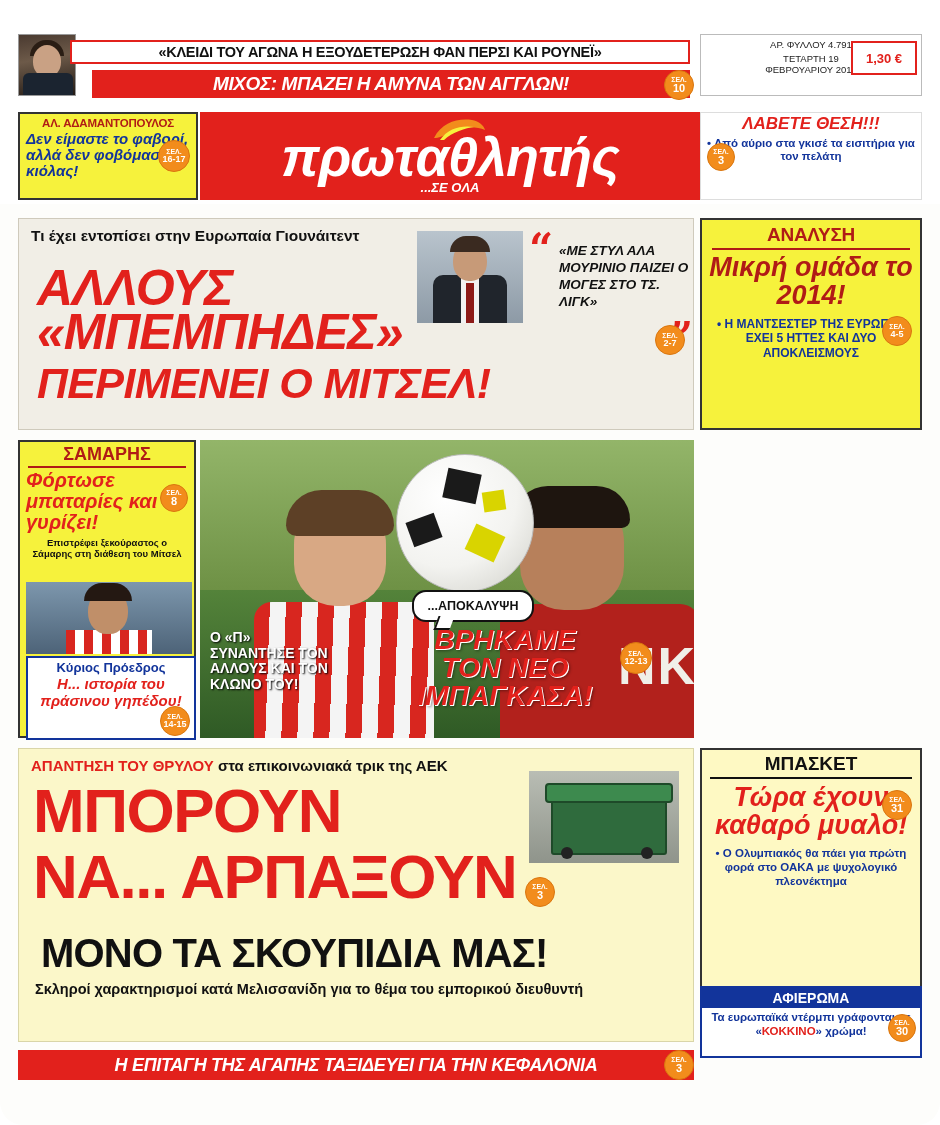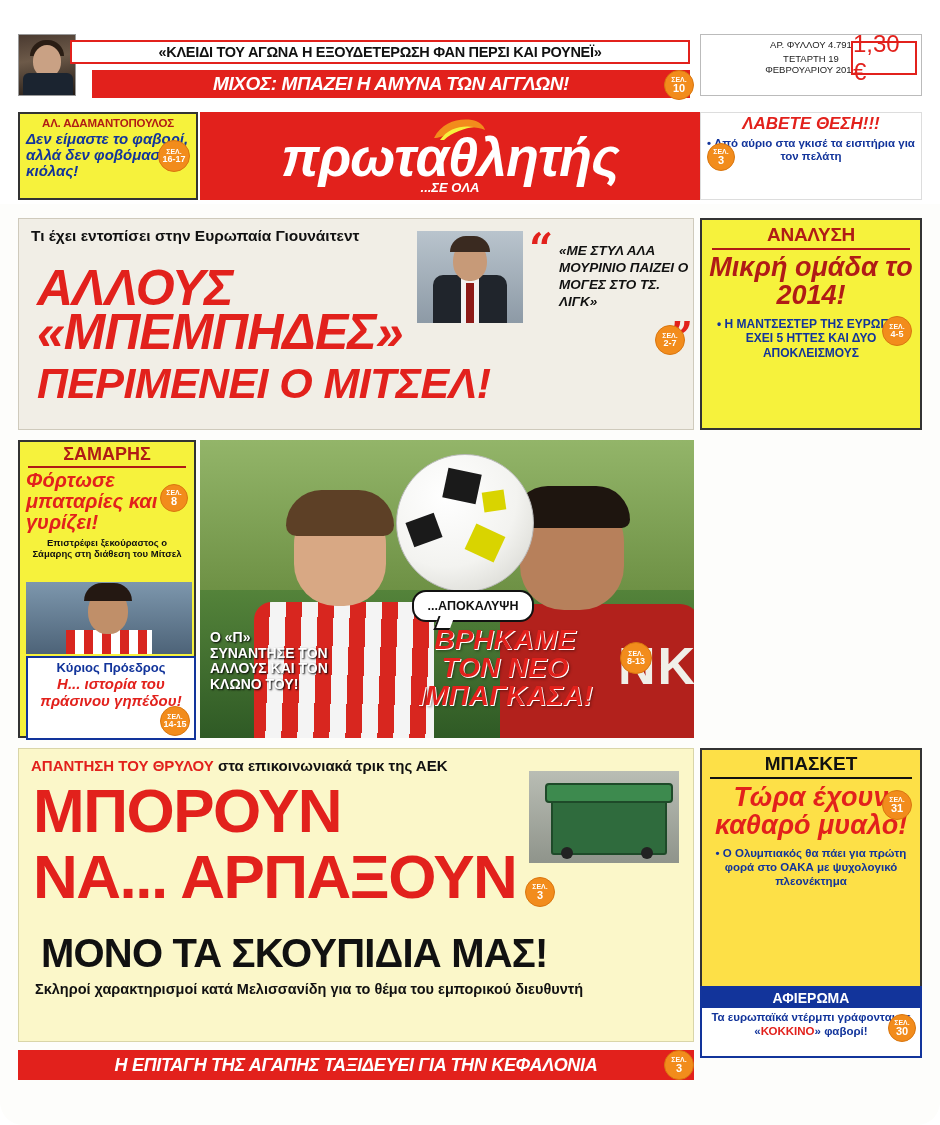--- a/index.html
+++ b/index.html
@@ -30,21 +30,21 @@
      display:flex;align-items:center;justify-content:center;}
   .top-l1 span{font-size:14.5px;font-weight:bold;color:#111;letter-spacing:-0.3px;}
   .top-l2{left:92px;top:70px;width:598px;height:28px;background:#e2211c;
      display:flex;align-items:center;justify-content:center;}
   .top-l2 span{font-size:19px;font-weight:bold;color:#ffffff;font-style:italic;letter-spacing:-0.4px;}
 
   .issuebox{left:700px;top:34px;width:222px;height:62px;border:1px solid #bbb;background:#fff;}
   .issue-line{font-size:9.5px;color:#222;text-align:center;}
   .pricebox{position:absolute;right:4px;top:6px;width:62px;height:30px;border:2px solid #e2211c;
      display:flex;align-items:center;justify-content:center;background:#fff;}
-  .pricebox span{color:#e2211c;font-weight:normal;font-size:24px;}
+  .pricebox span{color:#e2211c;font-weight:bold;font-size:13px;}
 
   
   .masthead{left:0;top:108px;width:940px;height:96px;background:#ffffff;}
   .mh-left{left:18px;top:112px;width:180px;height:88px;background:#f6f23c;border:2px solid #333;}
   .mh-left .name{font-size:11.5px;font-weight:bold;color:#b01b16;text-align:center;margin-top:3px;letter-spacing:-0.2px;}
   .mh-left .txt{font-size:15px;font-weight:bold;font-style:italic;color:#12349b;line-height:1.06;padding:2px 6px 0 6px;}
   .mh-center{left:200px;top:112px;width:500px;height:88px;background:#e2211c;}
   .logo-word{position:absolute;left:0;top:14px;width:500px;text-align:center;
      font-family:Liberation Sans, sans-serif;font-style:italic;font-weight:bold;font-size:54px;color:#ffffff;letter-spacing:-1px;}
   .logo-sub{position:absolute;left:0;top:68px;width:500px;text-align:center;font-size:13px;font-weight:bold;color:#ffffff;font-style:italic;}
@@ -132,21 +132,21 @@
   .bt-l3{position:absolute;left:22px;top:182px;font-size:40px;font-weight:bold;color:#111;letter-spacing:-0.8px;}
   .bt-sub{position:absolute;left:16px;top:232px;font-size:14.5px;font-weight:bold;color:#111;}
   .bin{position:absolute;left:510px;top:22px;width:150px;height:92px;overflow:hidden;background:#cfd3cc;}
   .bin .bg{position:absolute;inset:0;background:linear-gradient(180deg,#b9bdb4 0%,#8f948b 100%);}
   .bin .body{position:absolute;left:22px;top:22px;width:112px;height:58px;background:#2f6b3d;border:2px solid #1e4a29;border-radius:3px;}
   .bin .lid{position:absolute;left:16px;top:12px;width:124px;height:16px;background:#3d8a4e;border:2px solid #1e4a29;border-radius:4px;}
   .bin .wheel{position:absolute;bottom:4px;width:12px;height:12px;background:#222;border-radius:50%;}
   .bin .w1{left:32px;} .bin .w2{left:112px;}
 
   
-  .basket{left:700px;top:748px;width:222px;height:253px;background:#fde047;border:2px solid #333;}
+  .basket{left:700px;top:748px;width:222px;height:253px;background:#fef9c3;border:2px solid #333;}
   .basket .ttl{font-size:19px;font-weight:bold;color:#111;text-align:center;margin-top:3px;}
   .basket .rule{height:2px;background:#111;margin:2px 8px;}
   .basket .big{font-size:27px;font-weight:bold;font-style:italic;color:#e2211c;text-align:center;line-height:1.04;margin-top:4px;}
   .basket .bd{font-size:11.5px;font-weight:bold;color:#12349b;text-align:center;line-height:1.2;margin-top:8px;padding:0 8px;}
 
   .afieroma{left:700px;top:986px;width:222px;height:72px;background:#ffffff;border:2px solid #12349b;}
   .af-ttl{height:20px;background:#12349b;display:flex;align-items:center;justify-content:center;}
   .af-ttl span{color:#fff;font-size:14px;font-weight:bold;}
   .af-bd{font-size:11.5px;font-weight:bold;color:#12349b;text-align:center;line-height:1.2;margin-top:3px;padding:0 6px;}
   .af-bd .hl{color:#e2211c;}
@@ -302,21 +302,21 @@
     <div class="cap-left">
       <div>Ο «Π» ΣΥΝΑΝΤΗΣΕ ΤΟΝ ΑΛΛΟΥΣ ΚΑΙ ΤΟΝ ΚΛΩΝΟ ΤΟΥ!</div>
     </div>
     <div class="cap-mid">
       <div>ΒΡΗΚΑΜΕ</div>
       <div>ΤΟΝ ΝΕΟ</div>
       <div>ΙΜΠΑΓΚΑΣΑ!</div>
     </div>
     <div class="pagebadge" style="left:420px;top:202px;width:30px;height:30px;">
       <span class="pb-l">ΣΕΛ.</span>
-      <span class="pb-n" style="font-size:9px;">8-13</span>
+      <span class="pb-n" style="font-size:9px;">12-13</span>
     </div>
   </div>
 
   <div class="abs bottom">
     <div class="bt-kick">
       <span class="k1">ΑΠΑΝΤΗΣΗ ΤΟΥ ΘΡΥΛΟΥ</span>
       <span class="k2">στα επικοινωνιακά τρικ της ΑΕΚ</span>
     </div>
     <div class="bin">
       <div class="bg"></div>
@@ -344,21 +344,21 @@
       <span class="pb-l">ΣΕΛ.</span>
       <span class="pb-n">31</span>
     </div>
   </div>
 
   <div class="abs afieroma">
     <div class="af-ttl">
       <span>ΑΦΙΕΡΩΜΑ</span>
     </div>
     <div class="af-bd">
-      <span>Τα ευρωπαϊκά ντέρμπι γράφονται με «</span><span class="hl">ΚΟΚΚΙΝΟ</span><span>» φαβορί!</span>
+      <span>Τα ευρωπαϊκά ντέρμπι γράφονται με «</span><span class="hl">ΚΟΚΚΙΝΟ</span><span>» χρώμα!</span>
     </div>
     <div class="pagebadge" style="right:4px;top:26px;width:26px;height:26px;">
       <span class="pb-l">ΣΕΛ.</span>
       <span class="pb-n">30</span>
     </div>
   </div>
 
   <div class="abs banner">
     <span>Η ΕΠΙΤΑΓΗ ΤΗΣ ΑΓΑΠΗΣ ΤΑΞΙΔΕΥΕΙ ΓΙΑ ΤΗΝ ΚΕΦΑΛΟΝΙΑ</span>
   </div>

